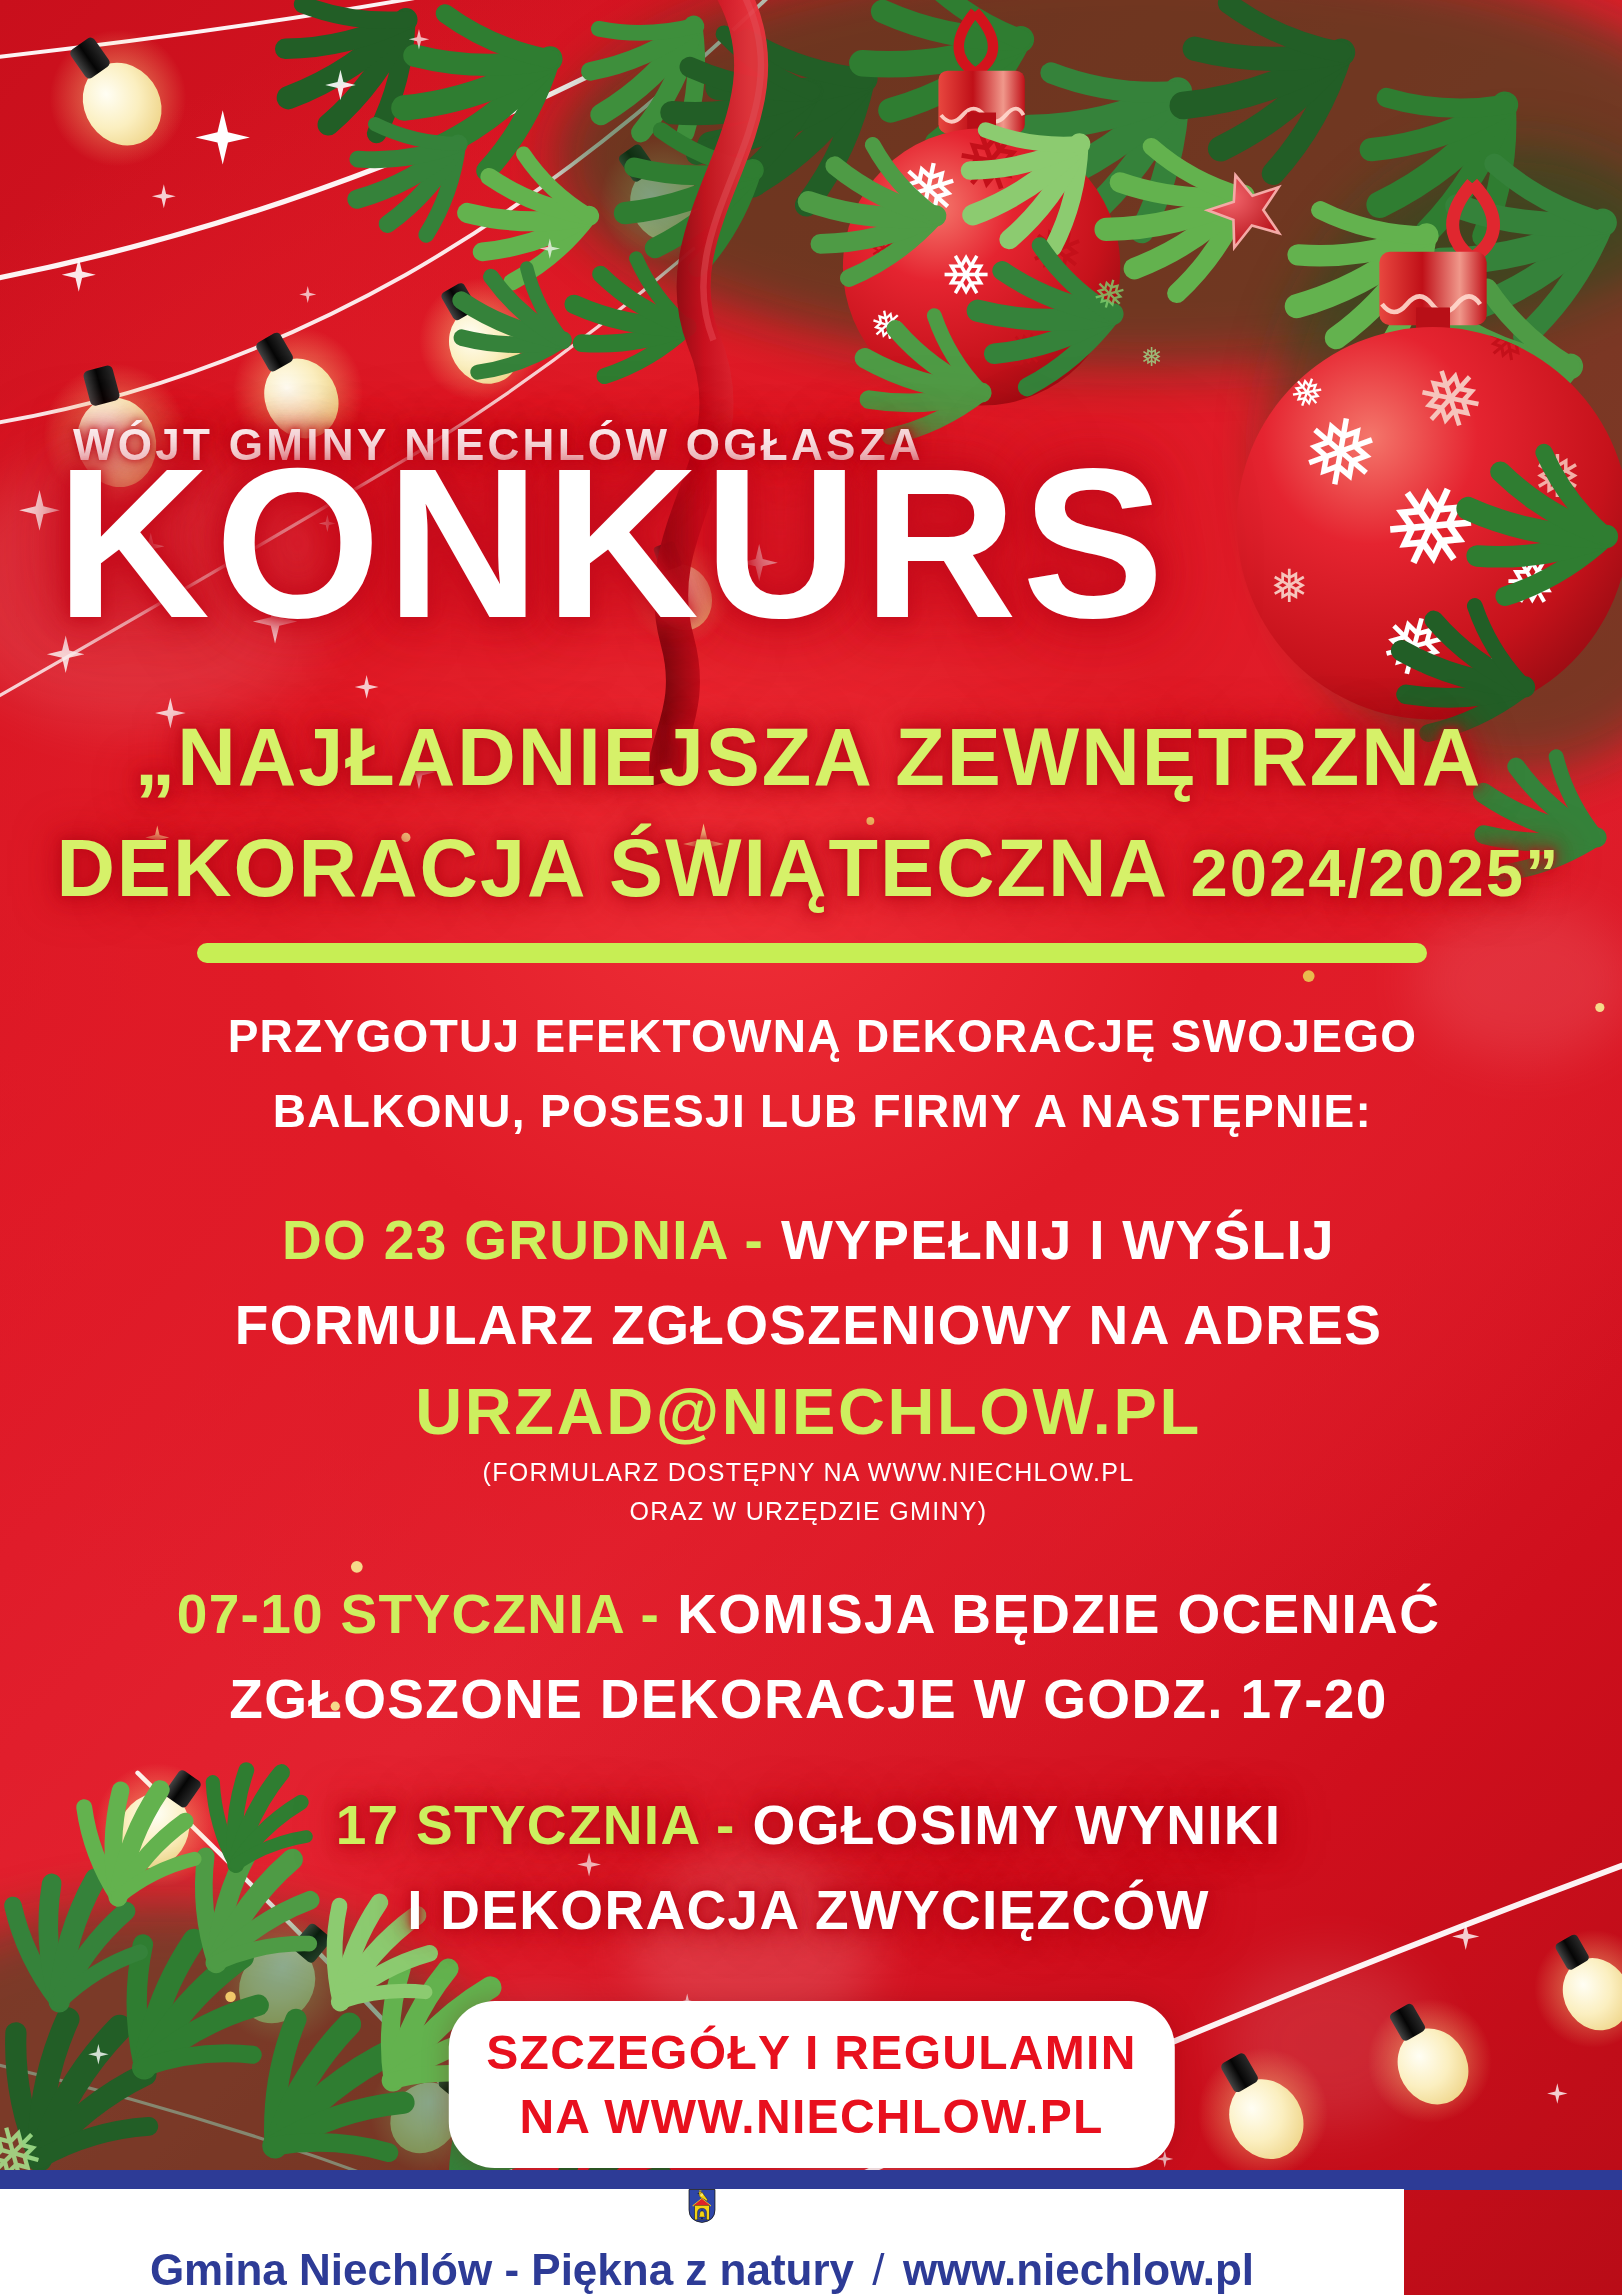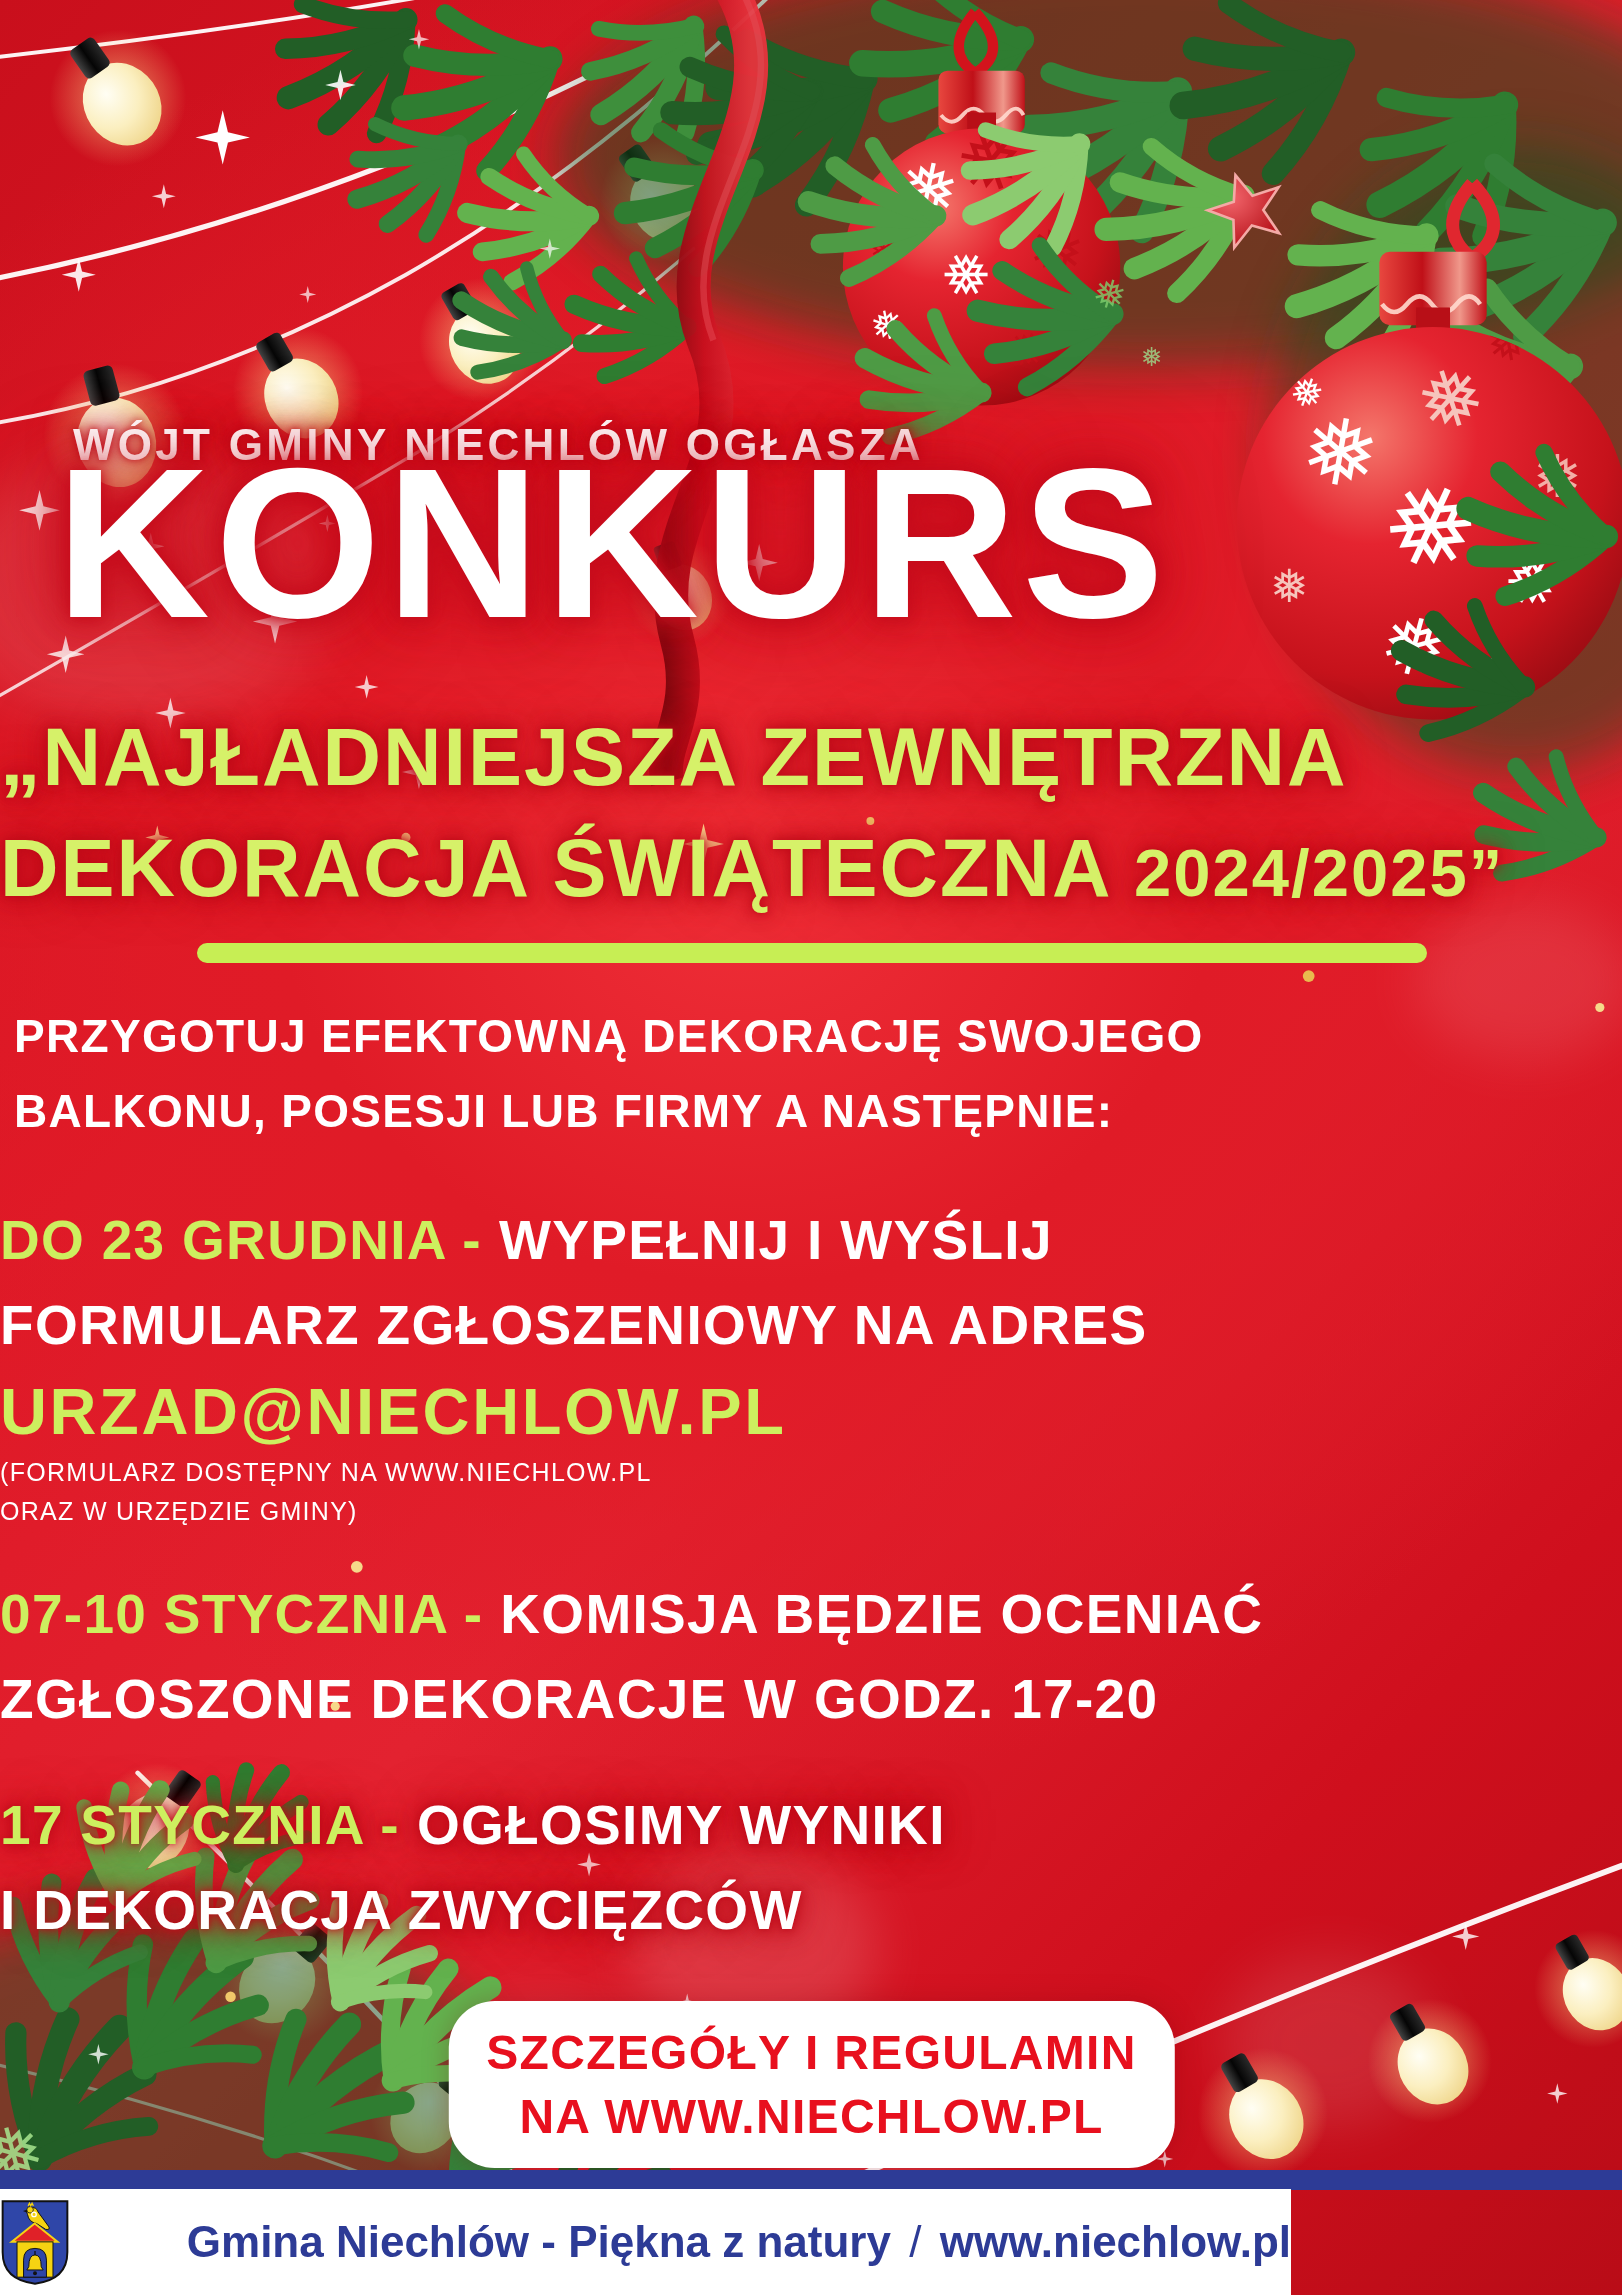--- a/index.html
+++ b/index.html
@@ -2,40 +2,40 @@
 <html style="font-size:10.5px"><head>
 <meta charset="utf-8">
 <style>
   html,body{margin:0;padding:0;background:#666;}
   .stage{position:relative;width:1623px;height:2295px;overflow:hidden;
     font-family:"Liberation Sans","DejaVu Sans",sans-serif;
     background:
       radial-gradient(ellipse 1047px 916px at 46% 38%, #ef2f38 0%, #e01b27 45%, rgba(224,27,39,0) 100%),
       linear-gradient(135deg,#c90f1c 0%, #de1826 30%, #e32230 55%, #cf0f1d 80%, #b90c17 100%);}
   .decor{position:absolute;left:0;top:0;width:1623px;height:2295px;}
-  .txt{position:absolute;left:0;width:1617px;color:#fff;font-weight:700;white-space:nowrap;}
+  .txt{position:absolute;left:0;width:1617px;text-align:center;color:#fff;font-weight:700;white-space:nowrap;}
   .halo{text-shadow:0 0 7.9px rgba(190,10,24,.95),0 0 17px rgba(190,10,24,.85),0 0 29px rgba(190,10,24,.75),0 0 46px rgba(190,10,24,.6);}
   .halo-big{text-shadow:0 0 11.8px rgba(198,12,28,.95),0 0 26px rgba(198,12,28,.9),0 0 46px rgba(198,12,28,.8),0 0 72px rgba(198,12,28,.7),0 0 98px rgba(198,12,28,.55);}
   .kicker{position:absolute;left:73px;top:420px;font-size:44px;letter-spacing:3.3px;color:#fff;font-weight:700;white-space:nowrap;}
   .title{position:absolute;left:56px;top:437px;font-size:213px;letter-spacing:5.2px;color:#fff;font-weight:700;line-height:1;white-space:nowrap;text-align:right;}
   .green{color:#CDEF5F;}
   .sub{font-size:81px;letter-spacing:2px;color:#D6F169;}
   .sub .years{font-size:67px;}
   .divider{position:absolute;left:50%;top:943px;transform:translateX(-50%);width:1230px;height:20px;border-radius:10.5px;background:#C7EE54;}
   .intro-line{font-size:46px;letter-spacing:1.3px;padding-left:14px;}
   .step{font-size:55px;letter-spacing:1.3px;}
   .step .green{margin-right:17px;}
   .email{font-size:65px;letter-spacing:2.6px;}
   .note{font-size:25px;letter-spacing:1.3px;font-weight:400;}
   .details-box{position:absolute;left:50%;top:2001px;transform:translateX(-50%);
     background:#fff;border-radius:46px;padding:19.6px 38px;box-shadow:0 0 26px rgba(120,0,10,.25);}
   .details-box div{font-size:48px;line-height:64px;font-weight:800;color:#E8101E;text-align:center;letter-spacing:1.3px;white-space:nowrap;}
   .footer-bar{position:absolute;left:0;top:2170px;width:1623px;height:19.6px;background:#2D3B96;}
-  .footer{position:absolute;left:0;top:2189px;width:1291px;height:106px;background:#fff;
-    display:flex;align-items:center;justify-content:space-between;gap:22px;}
+  .footer{position:absolute;left:0;top:2189px;width:1404px;height:106px;background:#fff;
+    display:flex;align-items:center;justify-content:flex-start;gap:22px;flex-direction:column;}
   .footer-text{font-size:44px;font-weight:700;color:#2D3B96;white-space:nowrap;}
   .footer-text .sep{margin:0 18.3px;font-weight:400;}
 </style>
 </head>
 <body>
 
 <div class="stage">
 
   <svg class="decor" viewBox="0 0 2480 3508">
     <defs>

